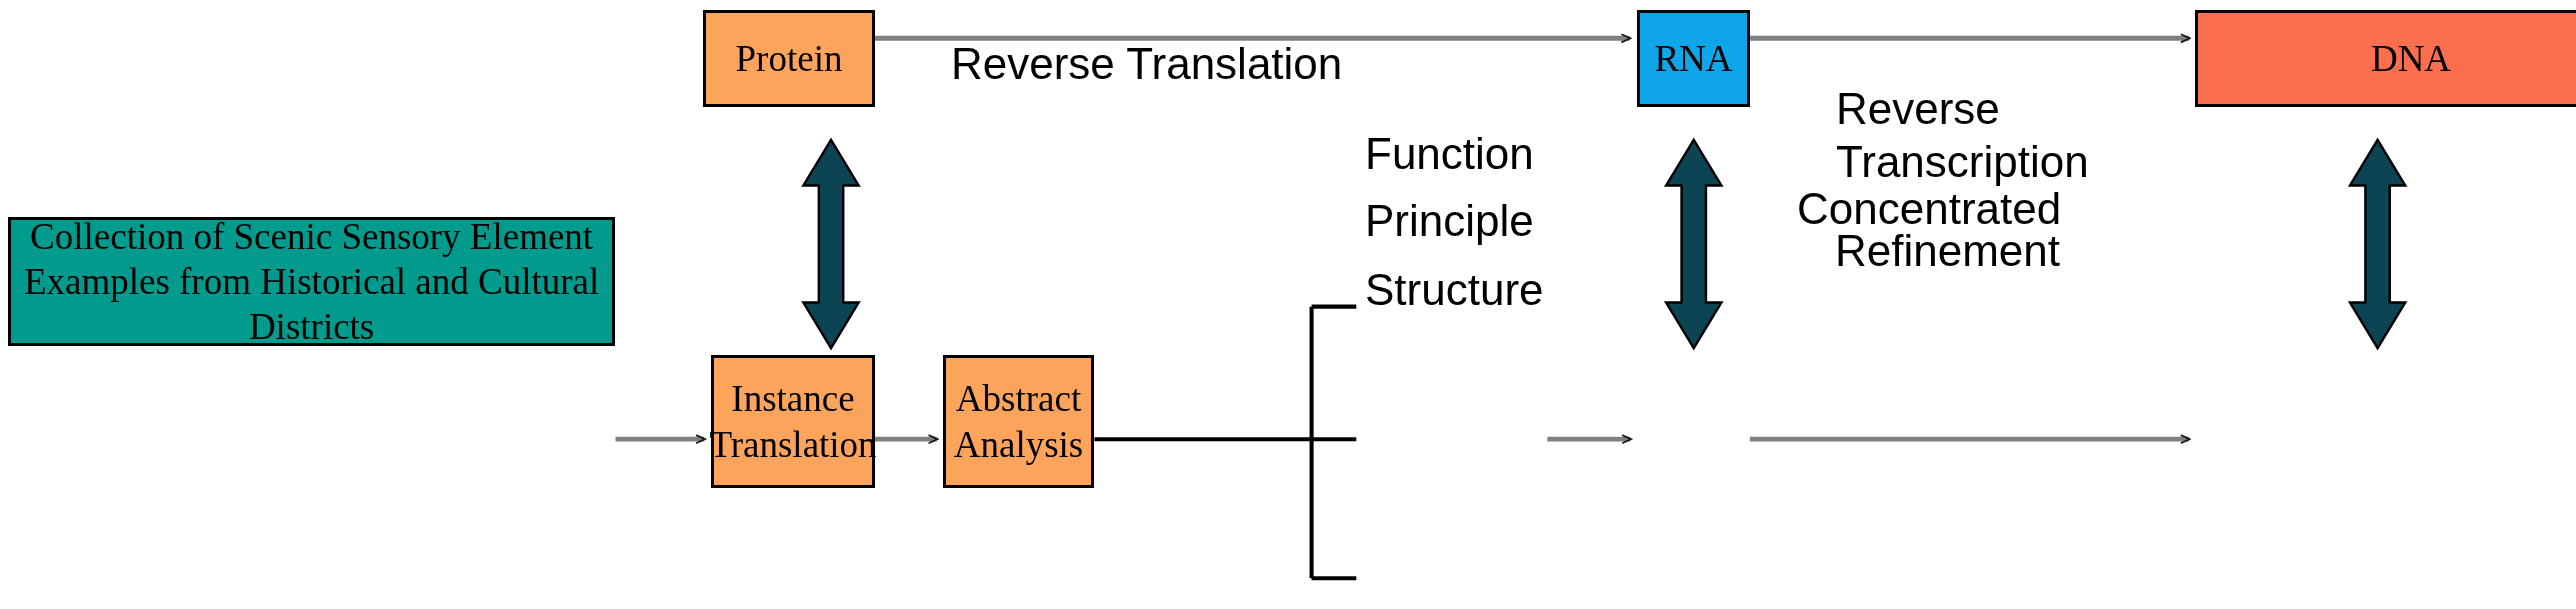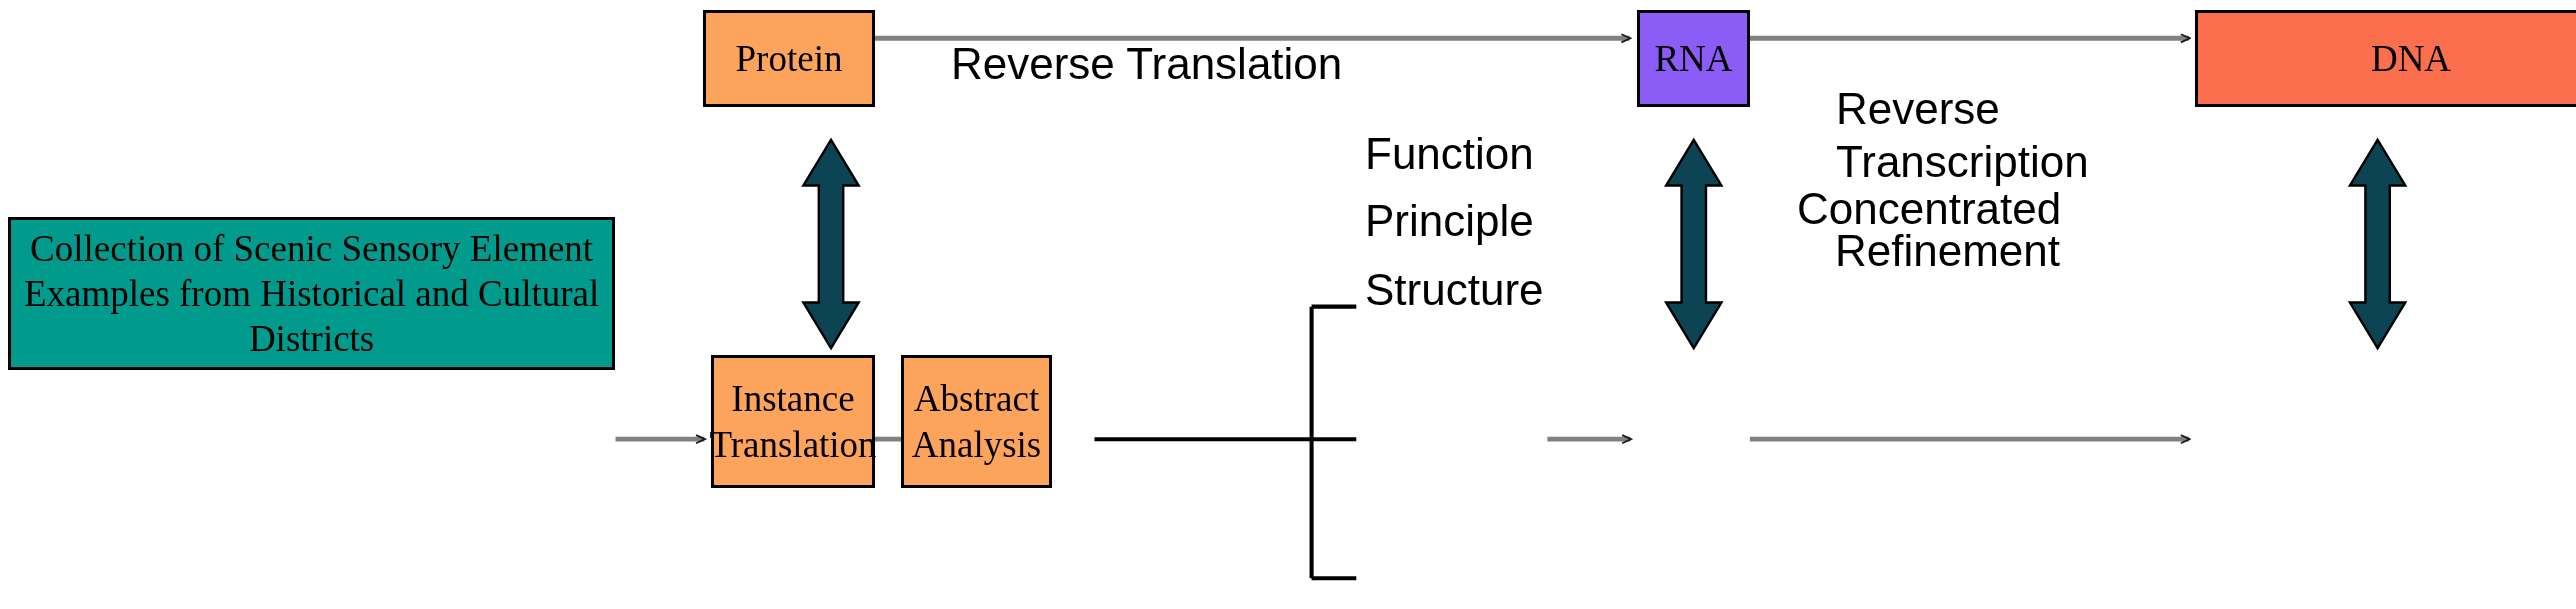--- a/index.html
+++ b/index.html
@@ -27,30 +27,30 @@
     text-align: center;
     color: #000000;
     line-height: 1.22;
     font-family: "Liberation Serif", "DejaVu Serif", serif;
   }
   .node-text { display: block; padding: 0 4.9px; }
 
   
   .n-green  { background: #009b8c; }
   .n-orange { background: #fca35c; }
-  .n-yellow { background: #8b5cf6; }
+  .n-yellow { background: #0ea5e9; }
   .n-salmon { background: #fb6f4f; }
 
   
-  #node-collection      { left: 8.1px;   top: 217px; width: 607px; height: 153px; font-size: 37px; }
+  #node-collection      { left: 8.1px;   top: 217px; width: 607px; height: 129px; font-size: 37px; }
   #node-protein         { left: 703px;  top: 9.8px;  width: 172px; height: 97px; font-size: 37px; }
   #node-rna             { left: 1637px; top: 9.8px;  width: 113px; height: 97px; font-size: 37px; }
   #node-dna             { left: 2195px; top: 9.8px;  width: 432px; height: 97px; font-size: 37px; text-align: right; }
   #node-instance        { left: 711px;  top: 355px; width: 164px; height: 133px; font-size: 37px; }
-  #node-abstract        { left: 901px; top: 355px; width: 151px; height: 133px; font-size: 37px; }
+  #node-abstract        { left: 943px; top: 355px; width: 151px; height: 133px; font-size: 37px; }
   #node-cultural-el     { left: 1637px; top: 355px; width: 113px; height: 133px; font-size: 37px; }
   #node-landscape-gene  { left: 2195px; top: 355px; width: 364px; height: 133px; font-size: 37px; }
 
   
   .edge-label {
     position: absolute;
     color: #000000;
     font-size: 44px;
     line-height: 1.2;
     white-space: pre-line;

